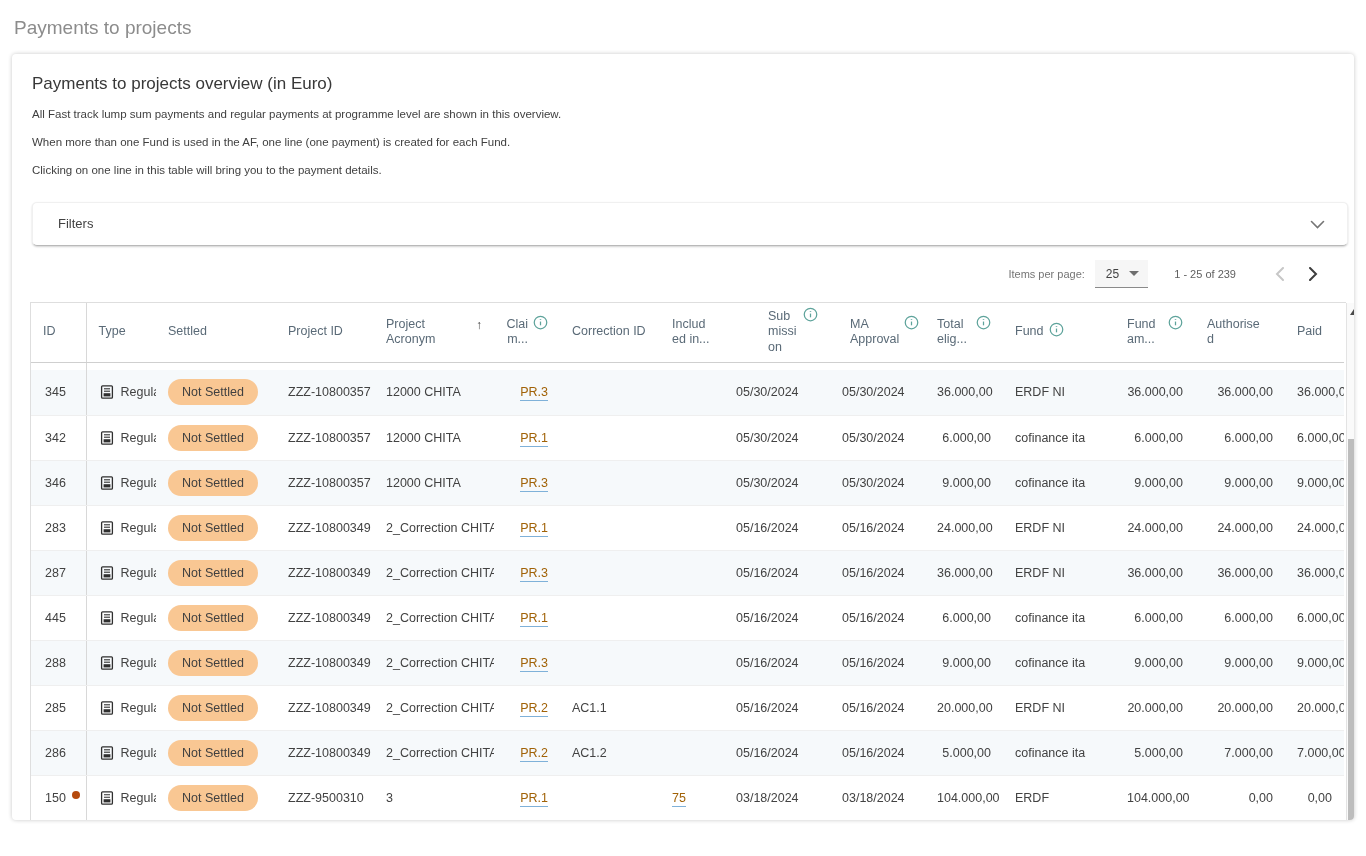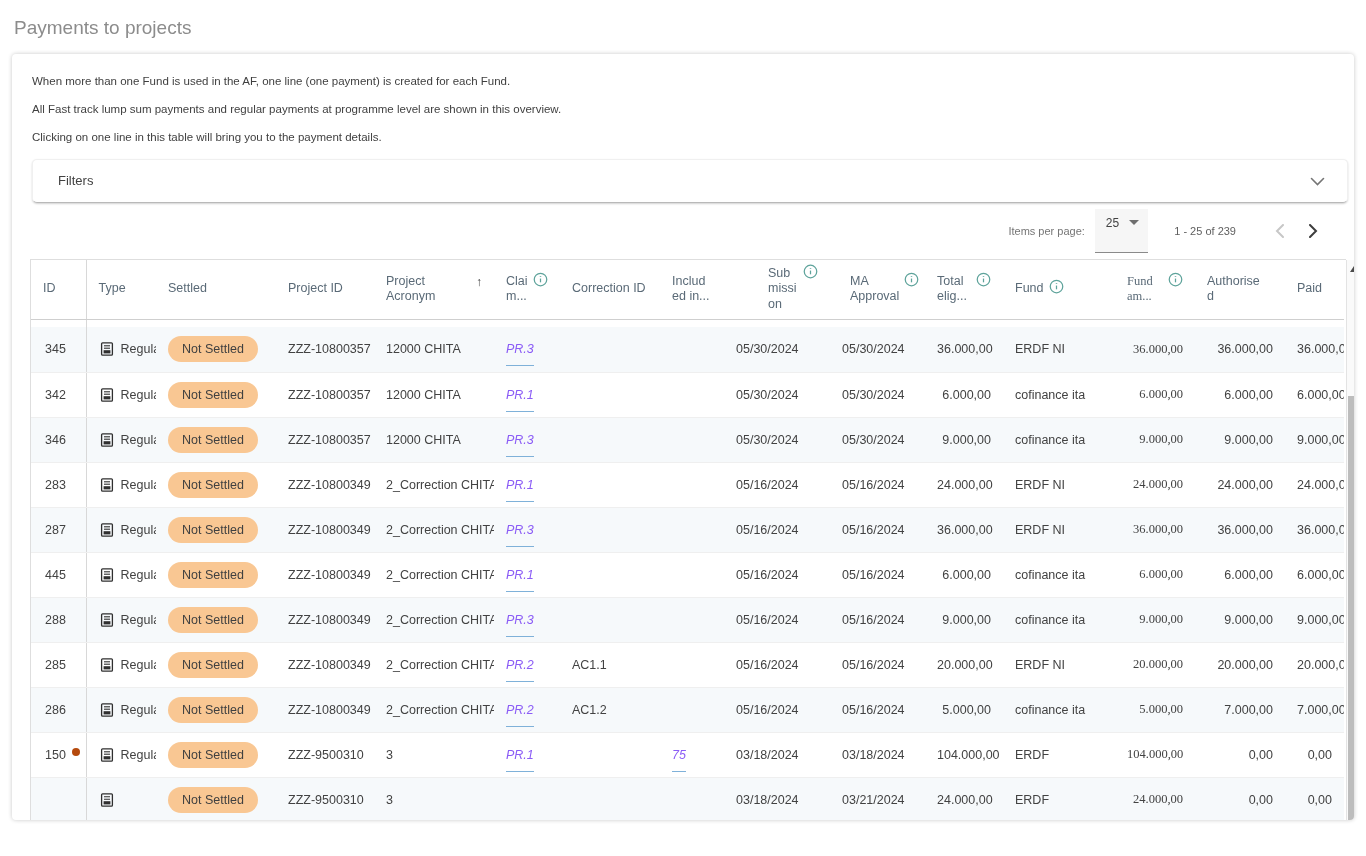--- a/index.html
+++ b/index.html
@@ -12,33 +12,33 @@
   .page-subtitle { font-size:19px; font-weight:400; color:#8c8c8c; margin-top:7px; }
 
   
   .card { margin:15px 12px 0 12px; height:766px; background:#fff; border-radius:4px;
     box-shadow:0 0 4px rgba(0,0,0,.22); overflow:hidden; position:relative; }
   .card-head { margin:20px 20px 0 20px; }
   .overview-title { font-size:17px; font-weight:400; color:#383838; margin-bottom:10px; }
   .overview-desc { font-size:11.5px; color:#3f3f3f; margin-top:13px; line-height:1.3; }
 
   
-  .filters-panel { margin:14px 6px 0 20px; height:44px; border-radius:5px;
+  .filters-panel { margin:24px 6px 0 20px; height:44px; border-radius:5px;
     border:1px solid #f0f0f0; border-bottom:1px solid #b9b9b9;
     box-shadow:0 1px 2px rgba(0,0,0,.18);
     display:flex; align-items:center; justify-content:space-between;
     padding:0 22px 0 25px; cursor:pointer; background:#fff; }
   .filters-label { font-size:13px; color:#424242; }
 
   
   .paginator { height:56px; display:flex; align-items:center; justify-content:flex-end;
     padding-right:24px; gap:0; }
   .ipp-label { font-size:11px; color:#757575; margin-right:10px; }
   .ipp-select { display:inline-flex; align-items:center; gap:10px; background:#f6f6f6;
-    border-bottom:1px solid #8a8a8a; padding:7px 9px 22px 11px; cursor:pointer; }
+    border-bottom:1px solid #8a8a8a; padding:7px 9px 6px 11px; cursor:pointer; }
   .ipp-value { font-size:12px; color:#424242; }
   .caret-down { width:0; height:0; border-left:5px solid transparent;
     border-right:5px solid transparent; border-top:5px solid #6e6e6e; }
   .range-label { font-size:11px; color:#5f5f5f; margin:0 26px 0 26px; }
   .pg-btn { width:34px; height:34px; display:flex; align-items:center; justify-content:center;
     cursor:pointer; background:none; border:none; }
   .pg-prev { color:#c7c7c7; }
   .pg-next { color:#3d3d3d; }
 
   
@@ -59,28 +59,28 @@
   .col-maApproval .th-label { max-width:60px;margin-left:8px; }
   .col-fundAm .th-label { max-width:40px; }
   .sort-icon { font-size:12px; color:#424242; margin-top:1px; }
   .info-wrap { color:var(--info-icon,#5ea39b); display:inline-flex; margin-top:-2px; }
 
   .col-id { width:55px; border-right:1px solid #d8d8d8; }
   .col-type { width:70px; }
   .col-settled { width:120px; }
   .col-projectId { width:98px; }
   .col-acronym { width:120px; }
-  .col-claim { width:66px; }
+  .col-claim { width:66px;text-align:right; }
   .col-correctionId { width:100px; }
   .col-includedIn { width:64px; }
   .col-submission { width:106px; }
   .col-maApproval { width:95px; }
   .col-totalElig { width:78px; }
   .col-fund { width:112px; }
-  .col-fundAm { width:80px;font-family:Liberation Serif, serif; }
+  .col-fundAm { width:80px; }
   .col-authorised { width:90px; }
   th.col-paid { text-align:right; }
 
   tbody td { height:45px; padding:6px 12px; font-size:12.5px; color:#424242;
     border-bottom:1px solid #efefef; white-space:nowrap; }
   td.col-id { padding-left:14px; }
   td.num { text-align:right; }
   tbody tr.data-row { cursor:pointer; }
   tbody tr.data-row:nth-child(even) { background:#f6f9fb; } 
   tr.spacer-row td { height:8px; padding:0; border-bottom:none; background:#fff; }
@@ -88,22 +88,22 @@
   .id-cell { display:flex; align-items:flex-start; gap:6px; }
   .dot { width:8px; height:8px; border-radius:50%; flex:0 0 auto;
     background:var(--flag-dot,#b54a0d); }
 
   .type-cell { display:flex; align-items:center; gap:6px; }
   .type-icon { flex:0 0 auto; display:inline-flex; }
 
   .badge { display:inline-block; padding:6px 14px; border-radius:15px;
     background:var(--badge-bg,#f9c793); color:#404040; font-size:12.5px; }
 
-  .cell-link { color:#8b5cf6; text-decoration:none; cursor:pointer;
-    border-bottom:1px solid var(--link-underline,#7fb1d9); padding-bottom:9px;font-style:italic; }
+  .cell-link { color:#a16207; text-decoration:none; cursor:pointer;
+    border-bottom:1px solid var(--link-underline,#7fb1d9); padding-bottom:1px; }
 
   
   .v-scrollbar { position:absolute; top:0; right:-15px; width:15px; height:563px;
     background:#fafafa; border-left:1px solid #e3e3e3; }
   .scroll-up { position:absolute; top:3px; left:0; width:14px; height:12px;
     display:flex; align-items:center; justify-content:center; cursor:pointer; }
   .scroll-up-arrow { width:0; height:0; border-left:4px solid transparent;
     border-right:4px solid transparent; border-bottom:6px solid #4a4a4a; }
   .scroll-thumb { position:absolute; top:136px; bottom:0; left:1px; width:13px;
     background:#bdbdbd; cursor:grab; }
@@ -111,22 +111,23 @@
 </style>
 </head>
 <body>
 
 <div class="page-header">
   <div class="page-subtitle">Payments to projects</div>
 </div>
 
 <div class="card">
   <div class="card-head">
+    <div class="overview-title">Payments to projects overview (in Euro)</div>
+    <div class="overview-desc">All Fast track lump sum payments and regular payments at programme level are shown in this overview.</div>
     <div class="overview-desc">When more than one Fund is used in the AF, one line (one payment) is created for each Fund.</div>
-    <div class="overview-desc">All Fast track lump sum payments and regular payments at programme level are shown in this overview.</div>
     <div class="overview-desc">Clicking on one line in this table will bring you to the payment details.</div>
   </div>
 
   <div class="filters-panel">
     <span class="filters-label">Filters</span>
     <span class="info-chevron">
       <svg width="15" height="9" viewBox="0 0 15 9">
           <path d="M1.5 1.5l6 6 6-6" stroke="#757575" stroke-width="1.6" fill="none" stroke-linecap="round"></path>
         </svg>
     </span>

